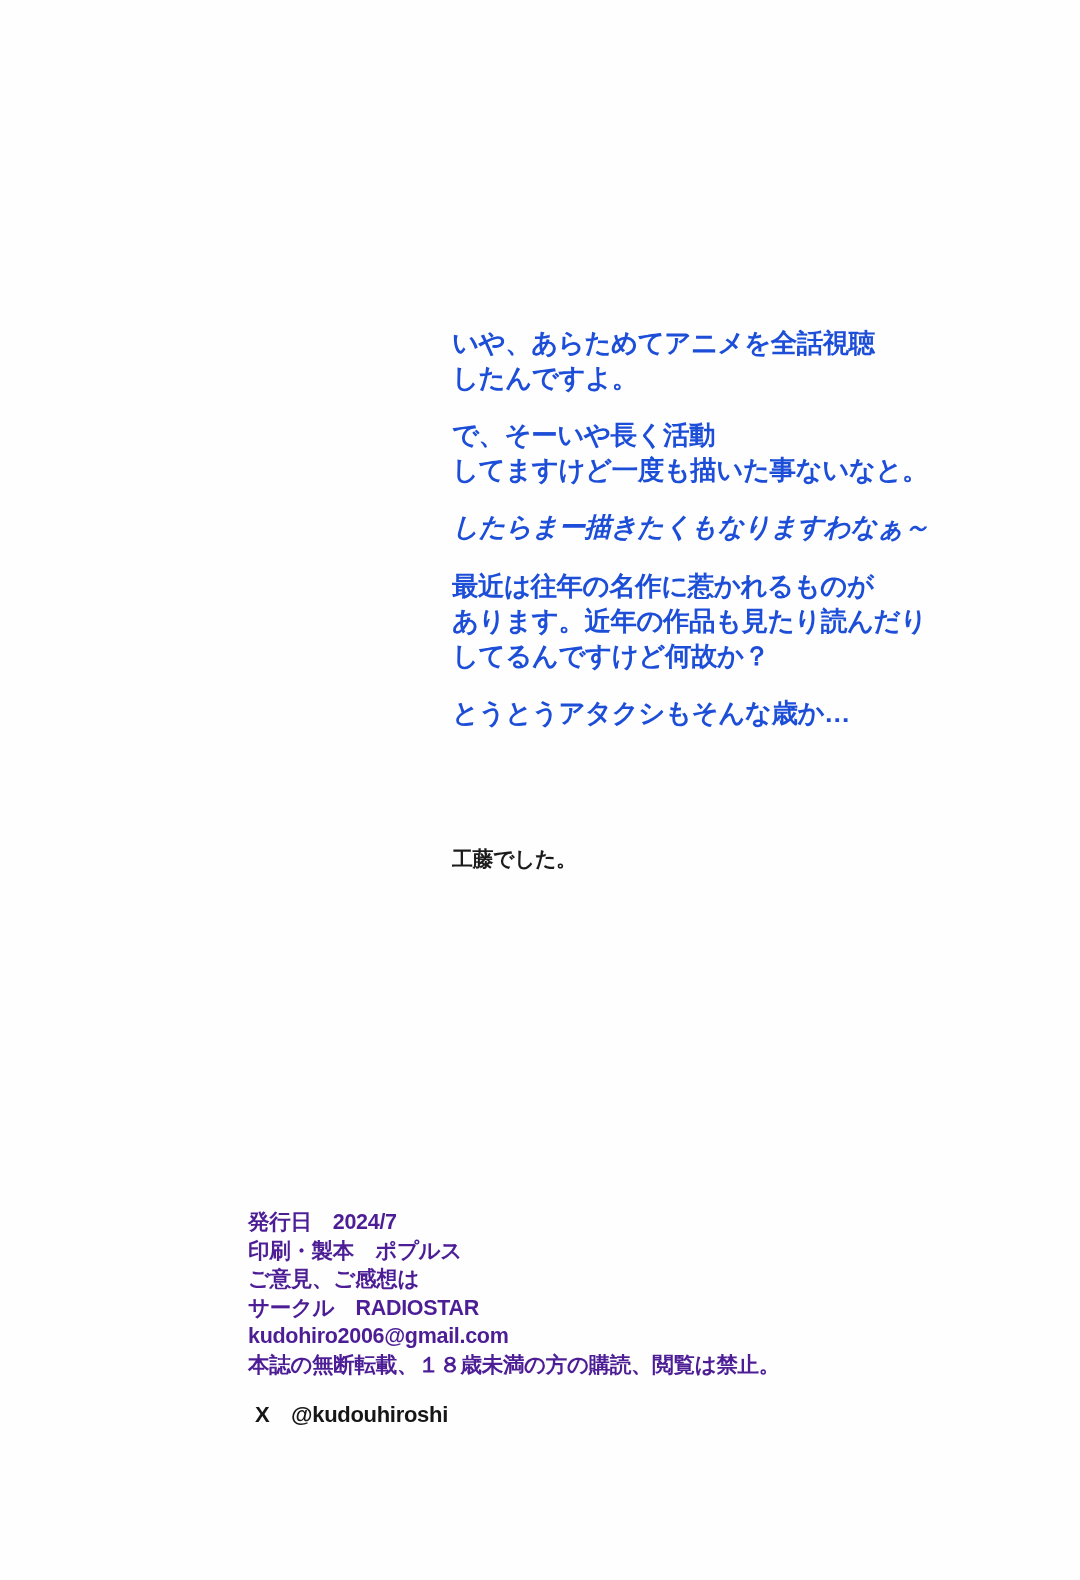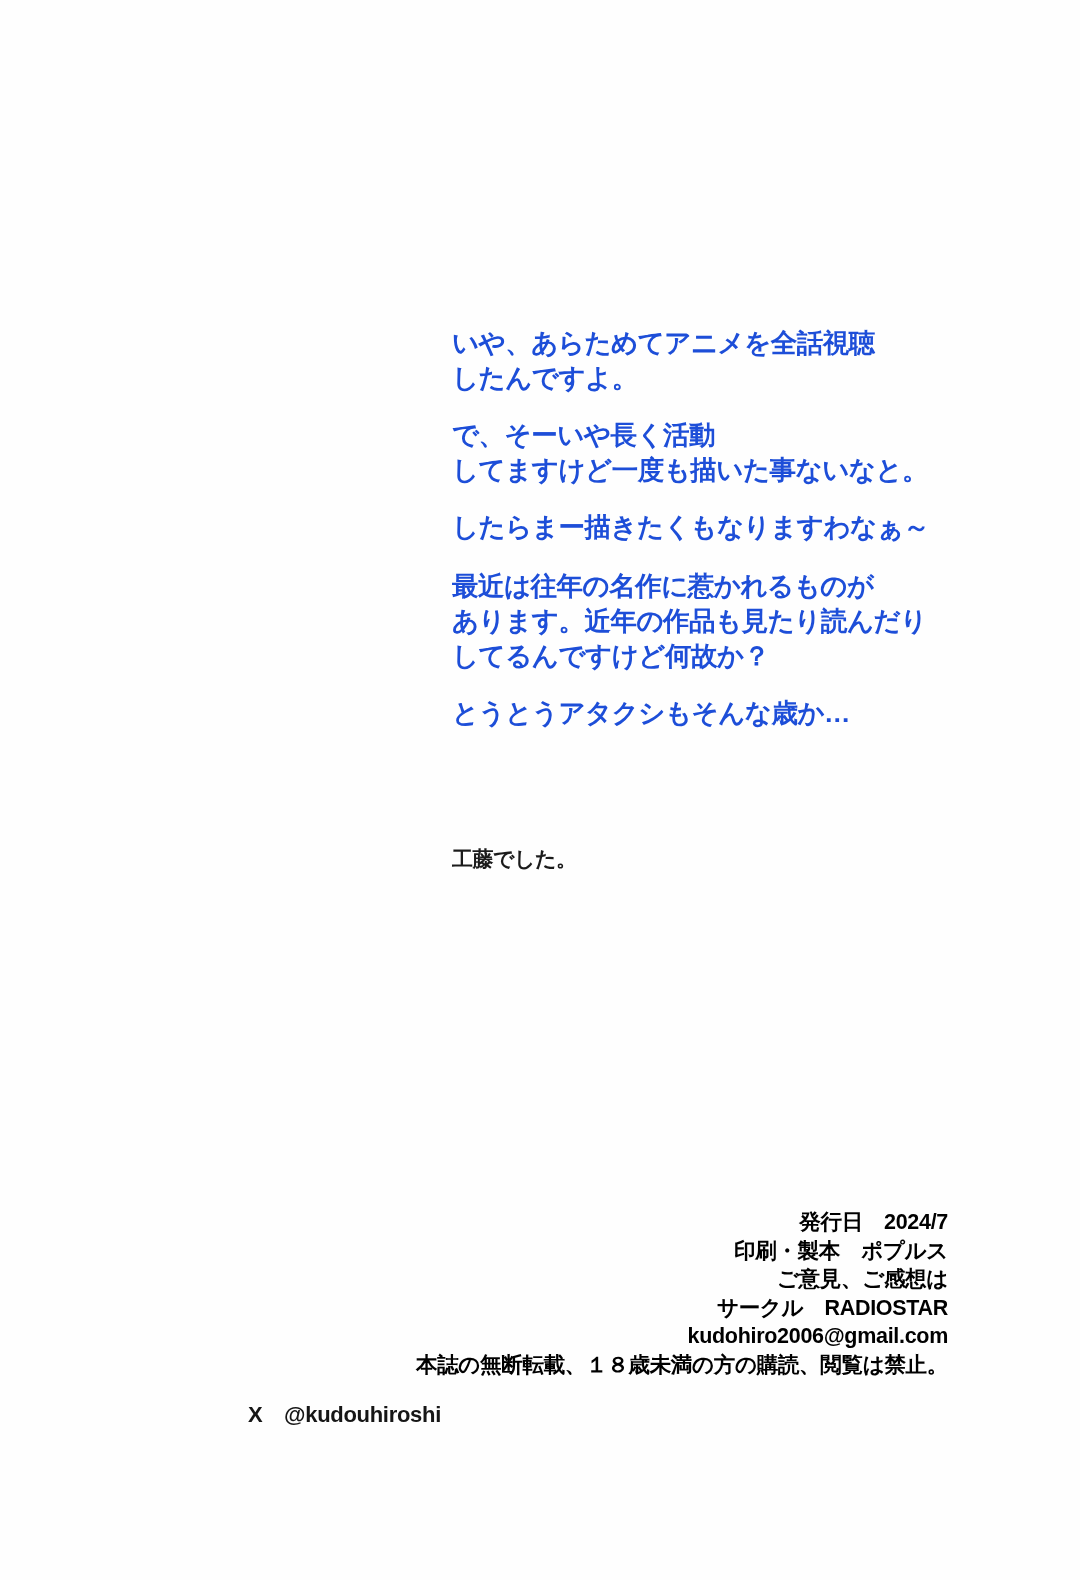--- a/index.html
+++ b/index.html
@@ -33,20 +33,21 @@
     font-size: 26.5px;
     font-weight: 700;
     line-height: 1.32;
     letter-spacing: -0.5px;
     margin: 0 0 22px 0;
     color: #1d4ed8;
     white-space: pre-wrap;
   }
   .para.tight {
     margin-bottom: 24px;
+    font-style: italic;
   }
 
   .signature {
     position: absolute;
     left: 452px;
     top: 845px;
     font-size: 21px;
     font-weight: 700;
     letter-spacing: -0.5px;
     color: #1b1b1b;
@@ -57,33 +58,33 @@
     position: absolute;
     left: 248px;
     top: 1208px;
     width: 700px;
   }
   .colo-line {
     font-size: 21.5px;
     font-weight: 700;
     line-height: 1.33;
     letter-spacing: -0.3px;
-    color: #000000;
+    color: #4c1d95;
     white-space: pre;
-    text-align: right;
   }
   .colo-gap {
     height: 20px;
   }
   .handle {
     font-size: 22px;
     font-weight: 700;
     letter-spacing: -0.3px;
     color: #161616;
     white-space: pre;
+    margin-left: 7px;
   }
 </style>
 </head>
 <body>
 
 <div class="page">
 
   <div class="afterword">
     <p class="para">いや、あらためてアニメを全話視聴
 したんですよ。</p>

